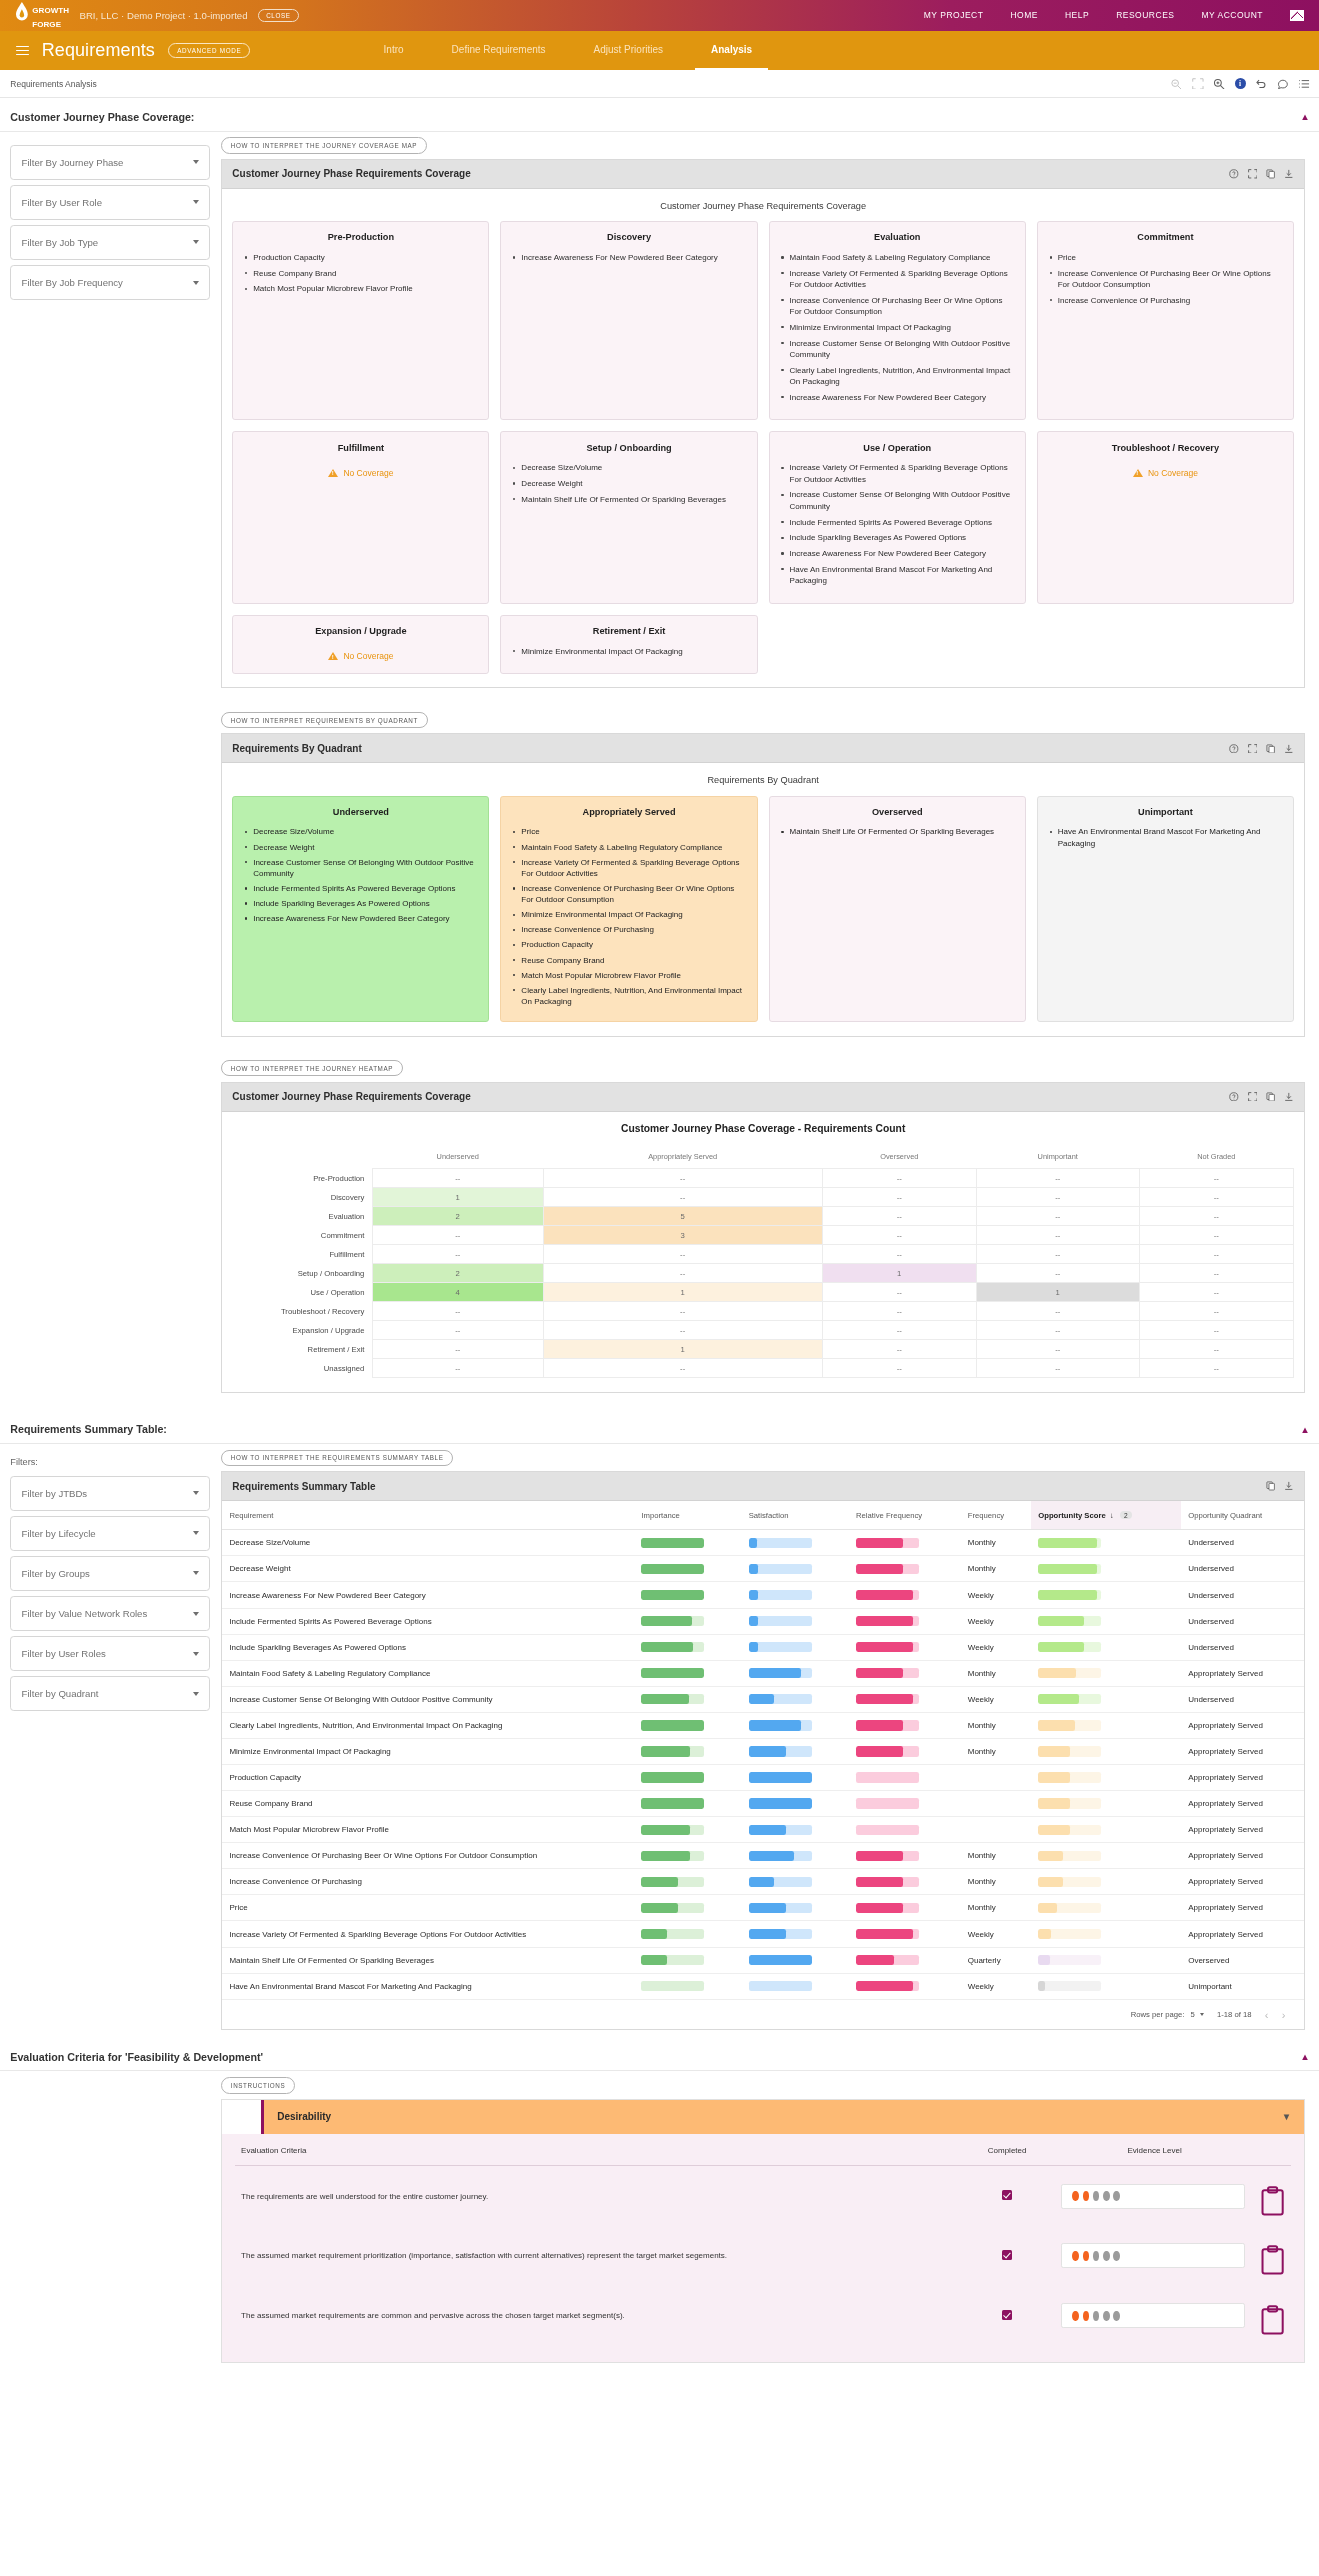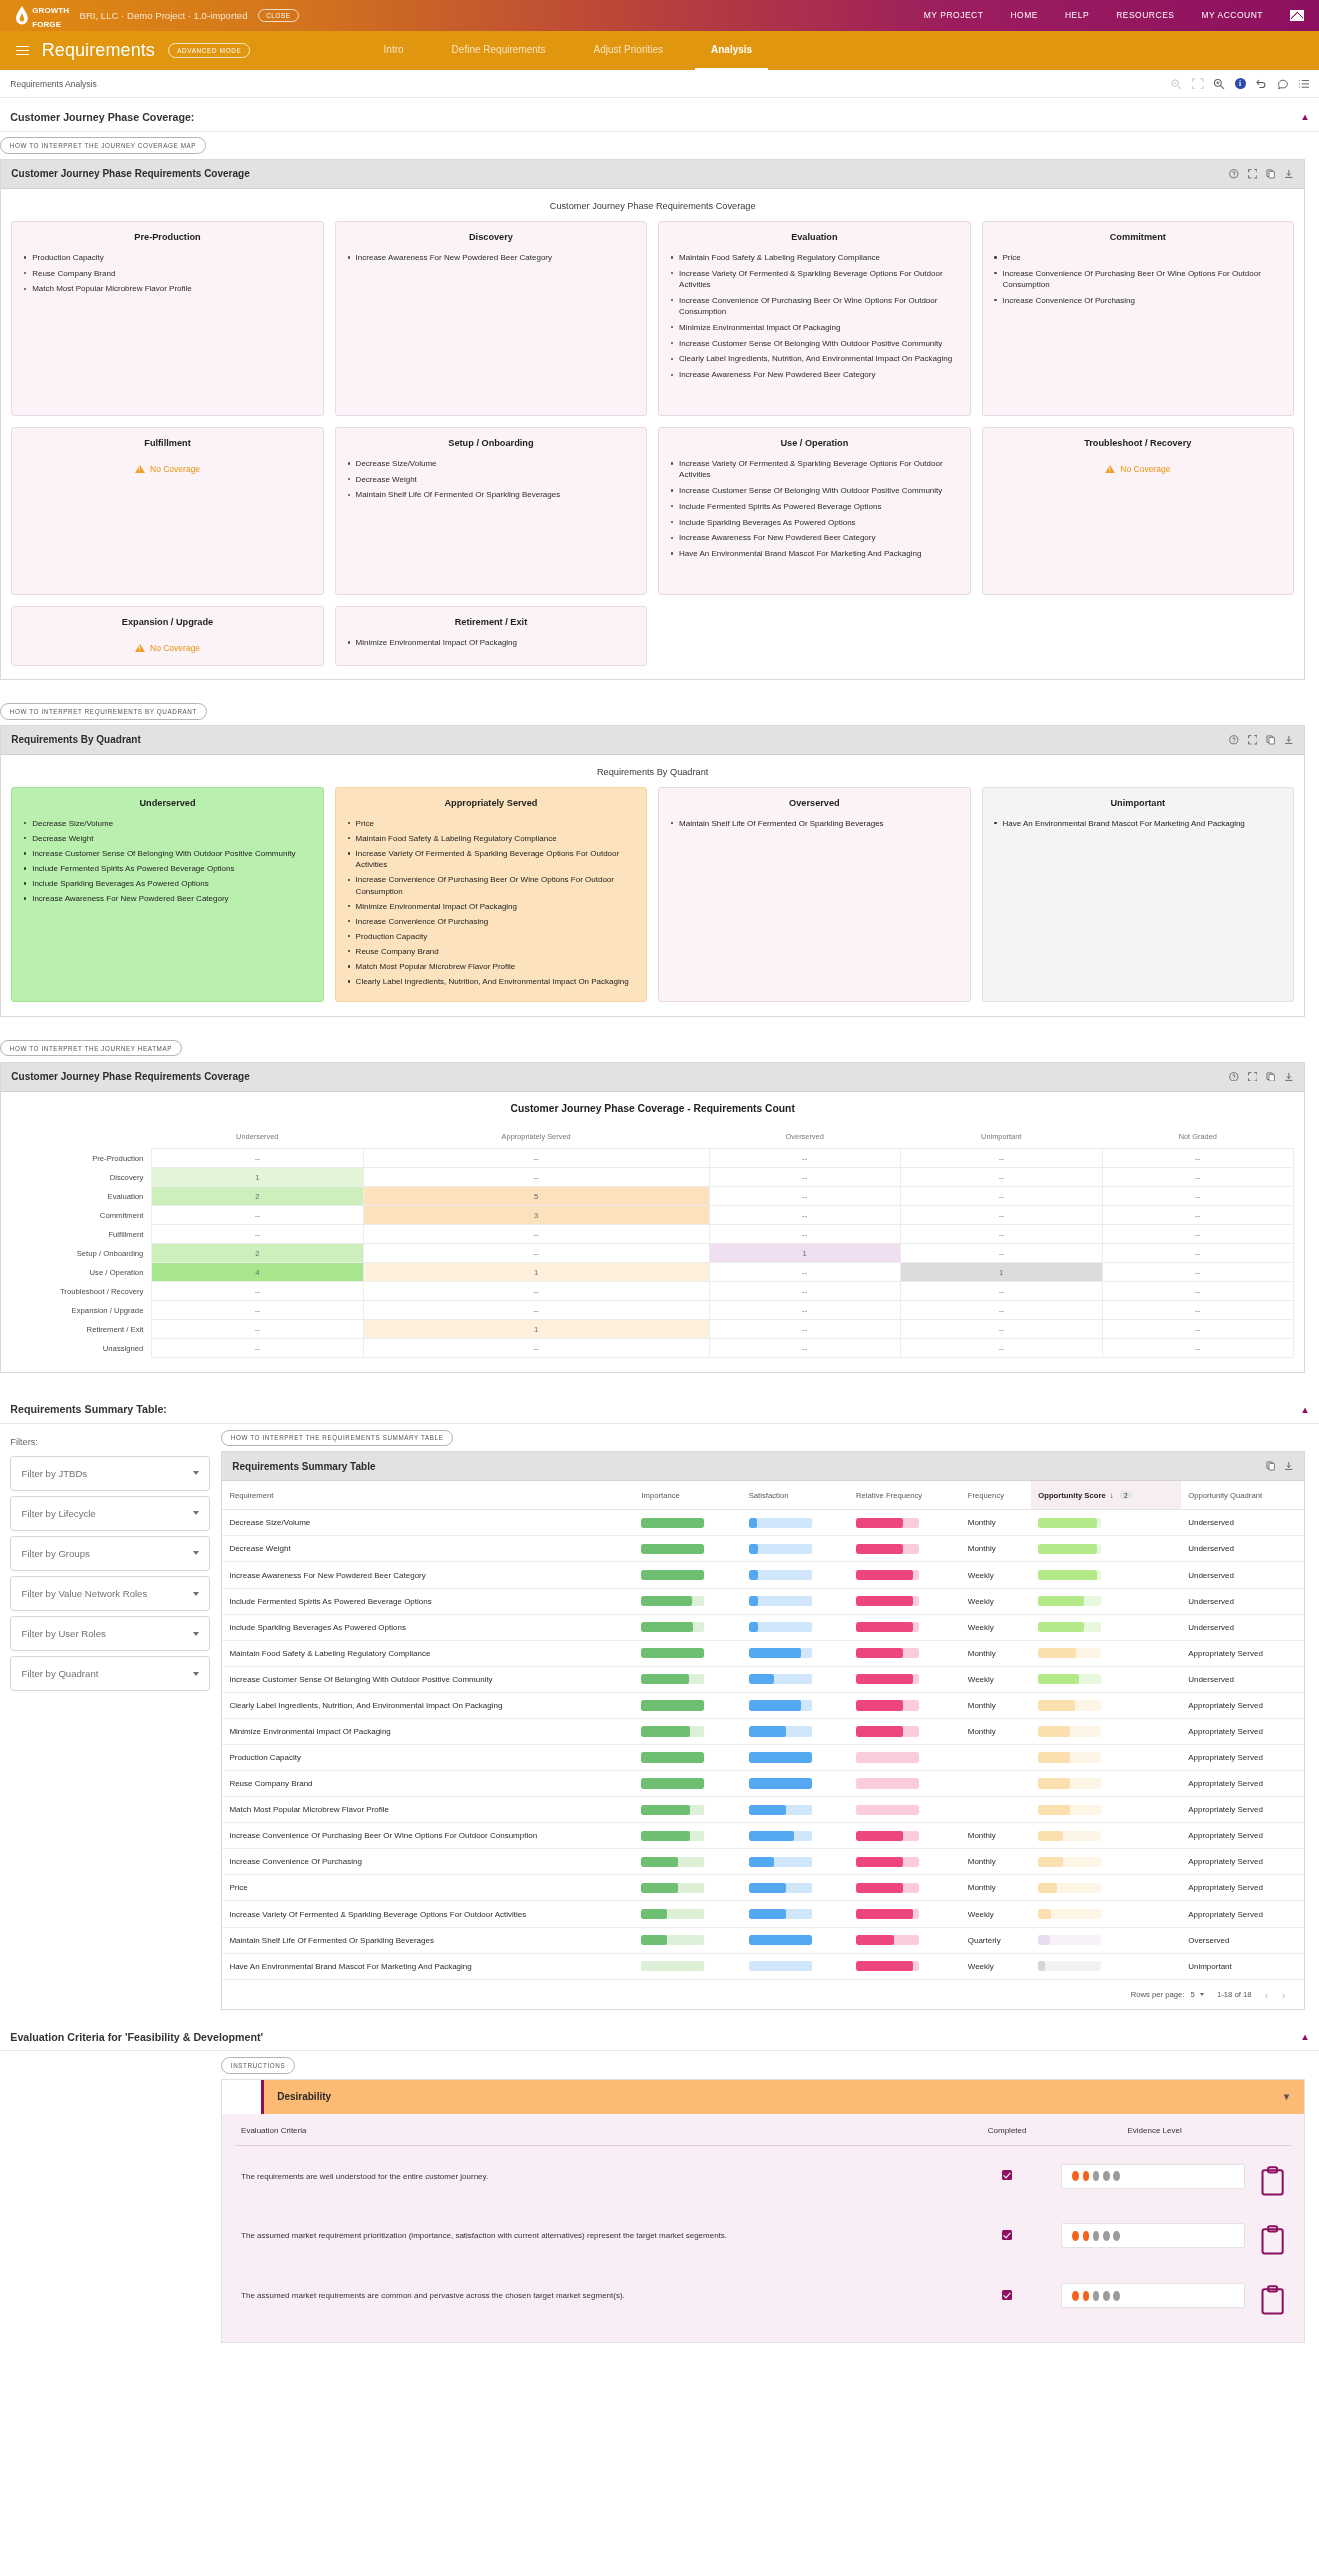--- a/index.html
+++ b/index.html
@@ -10,21 +10,21 @@
     color:#222;
     -webkit-font-smoothing:antialiased;
   }
 
   
   .brandbar{
     height:31px;
     background:linear-gradient(90deg,#e08a12 0%,#d4751c 22%,#b9443a 48%,#9c1d5e 72%,#8d1060 100%);
     display:flex; align-items:center; padding:0 16px; gap:10.3px;
   }
-  .logo{display:flex;align-items:center;gap:4.4px;color:#fff;}
+  .logo{display:flex;gap:4.4px;color:#fff;}
   .logo-mark{width:11.8px;height:19px;position:relative;}
   .logo-mark svg{display:block;}
   .logo-text{font-size:8px;font-weight:bold;line-height:8px;letter-spacing:0.1px;}
   .proj-title{color:#f7e6cf;font-size:9.6px;}
   .close-btn{
     border:0.7px solid #f3dfc9;border-radius:8.8px;color:#fff;
     font-size:6.3px;letter-spacing:0.6px;padding:2.2px 7.4px;background:transparent;cursor:pointer;
   }
   .brandbar-right{margin-left:auto;display:flex;align-items:center;gap:27px;}
   .brandbar-right a{color:#fff;font-size:8.5px;letter-spacing:0.5px;text-decoration:none;cursor:pointer;}
@@ -292,20 +292,38 @@
       </span>
   </div>
 </div>
 
 <div class="section-head">
   <h2>Customer Journey Phase Coverage:</h2>
   <span class="chev">▲</span>
 </div>
 
 <div class="body-row">
+  <div class="left-filters">
+    <div class="filter-select">
+      <span>Filter By Journey Phase</span>
+        <span class="caret"></span>
+    </div>
+    <div class="filter-select">
+      <span>Filter By User Role</span>
+        <span class="caret"></span>
+    </div>
+    <div class="filter-select">
+      <span>Filter By Job Type</span>
+        <span class="caret"></span>
+    </div>
+    <div class="filter-select">
+      <span>Filter By Job Frequency</span>
+        <span class="caret"></span>
+    </div>
+  </div>
 
   <div class="right-col">
 
     
     <div class="howto">HOW TO INTERPRET THE JOURNEY COVERAGE MAP</div>
     <div class="card">
       <div class="card-head">
         <h3>Customer Journey Phase Requirements Coverage</h3>
         <div class="card-tools">
           <span class="ic">

